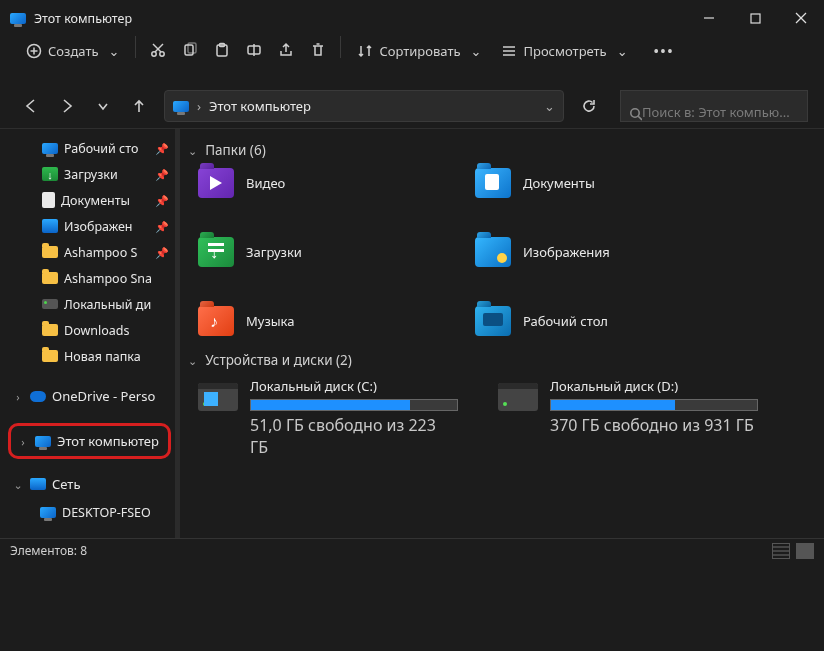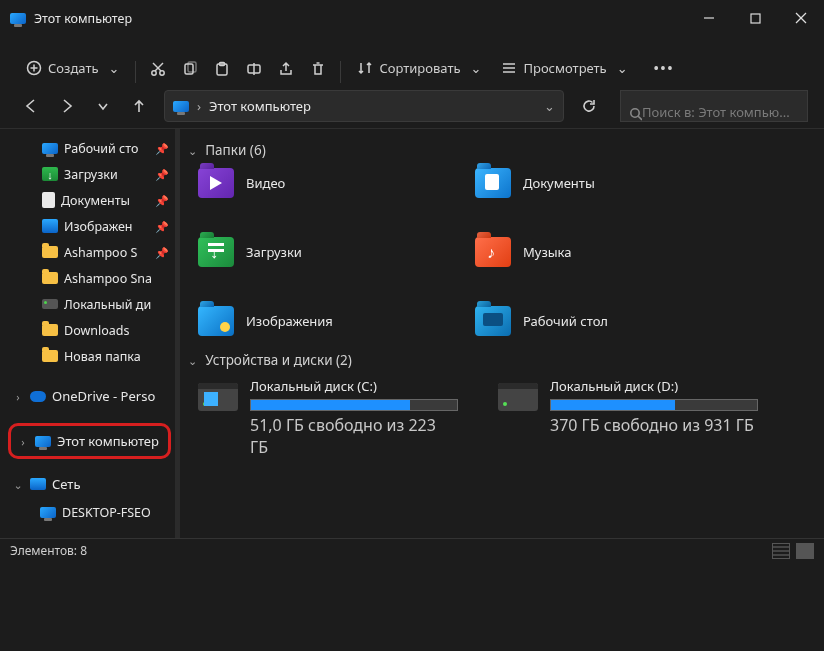--- a/index.html
+++ b/index.html
@@ -8,21 +8,21 @@
 
   
   .titlebar { height:36px; display:flex; align-items:center; justify-content:space-between; padding:0 0 0 10px; }
   .title-left { display:flex; align-items:center; gap:8px; }
   .title-text { font-size:12.5px; }
   .winctrl { display:flex; }
   .winctrl div { width:46px; height:36px; display:flex; align-items:center; justify-content:center; color:#ddd; font-size:11px; }
   .winctrl svg { stroke:#ddd; fill:none; stroke-width:1.2; }
 
   
-  .toolbar { height:48px; display:flex; align-items:flex-end; padding:0 16px; border-bottom:1px solid transparent;}
+  .toolbar { height:48px; display:flex; align-items:flex-start; padding:0 16px; border-bottom:1px solid transparent;}
   .tbtn { display:flex; align-items:center; gap:6px; padding:6px 10px; border-radius:4px; color:#cfcfcf; font-size:13px; }
   .tbtn.icon-only { padding:6px 8px; }
   .tbtn svg { stroke:#cfcfcf; fill:none; stroke-width:1.5; }
   .spacer-sm { width:8px; }
   .vline { width:1px; height:22px; background:#3a3a3a; margin:0 6px; }
   .chev { margin-left:4px; }
 
   
   .navrow { height:44px; display:flex; align-items:center; padding:0 16px; gap:6px; }
   .navbtn { width:30px; height:30px; display:flex; align-items:center; justify-content:center; color:#cfcfcf; }
@@ -348,29 +348,29 @@
           <div class="folder-row">
             <div class="folder-icon">
               <div class="ficon down">
                 <span class="arr">↓</span>
               </div>
             </div>
     <div class="folder-label">Загрузки</div>
           </div>
           <div class="folder-row">
             <div class="folder-icon">
+              <div class="ficon pics"></div>
+            </div>
+    <div class="folder-label">Изображения</div>
+          </div>
+          <div class="folder-row">
+            <div class="folder-icon">
               <div class="ficon music"></div>
             </div>
     <div class="folder-label">Музыка</div>
-          </div>
-          <div class="folder-row">
-            <div class="folder-icon">
-              <div class="ficon pics"></div>
-            </div>
-    <div class="folder-label">Изображения</div>
           </div>
           <div class="folder-row">
             <div class="folder-icon">
               <div class="ficon desk"></div>
             </div>
     <div class="folder-label">Рабочий стол</div>
           </div>
         </div>
 
       <div class="group-head">

